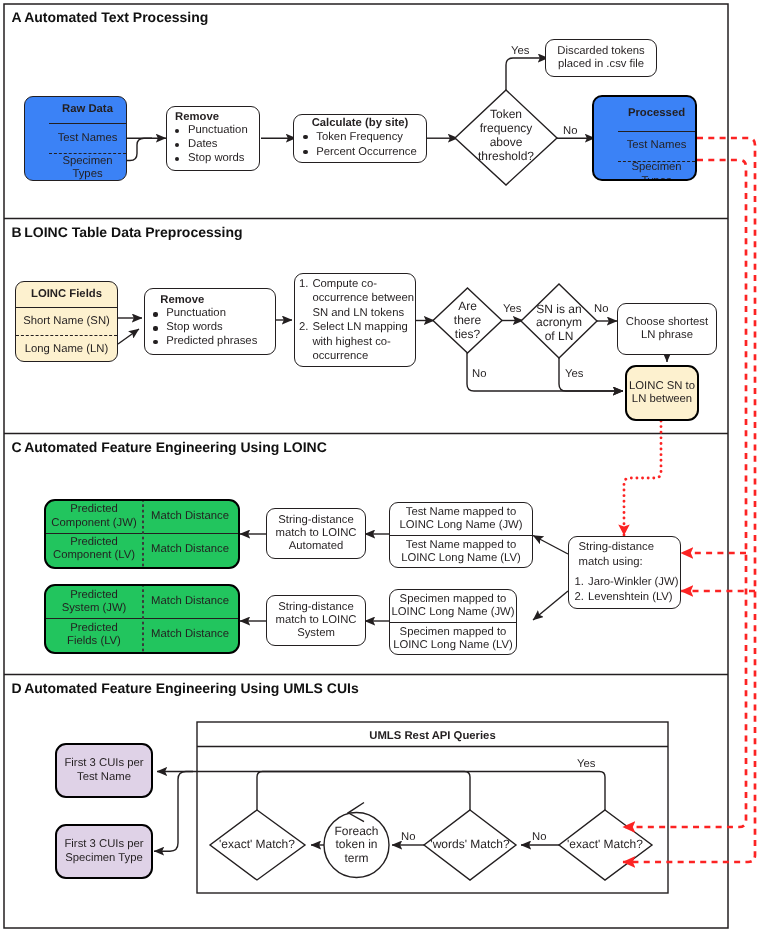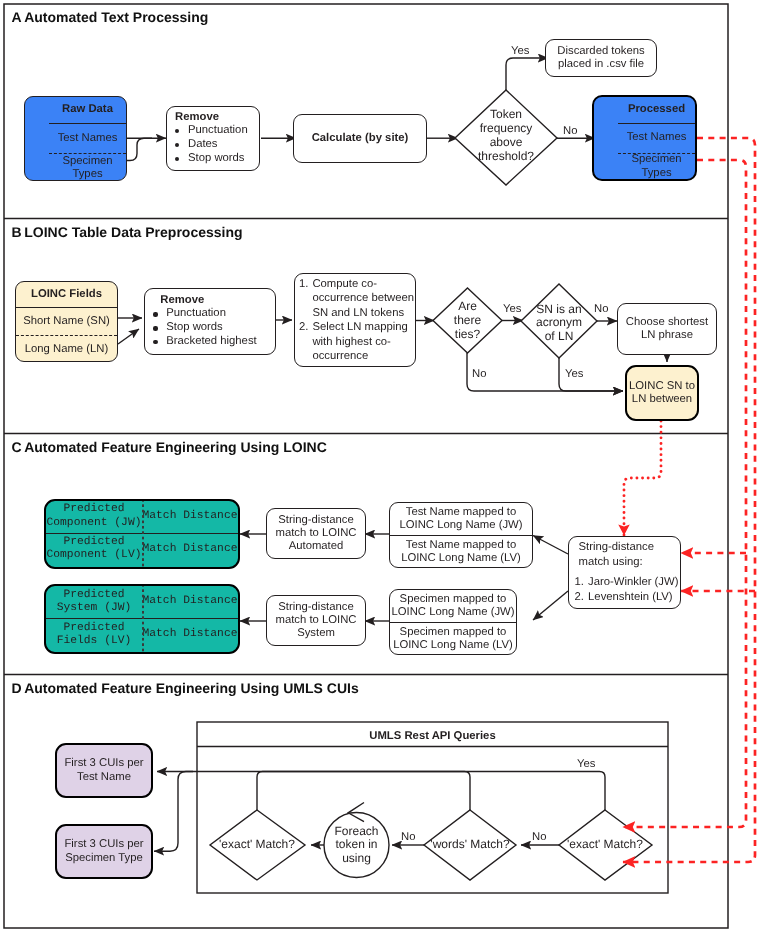--- a/index.html
+++ b/index.html
@@ -38,21 +38,21 @@
   .box3 .seg{flex:none;display:flex;align-items:center;justify-content:center;
              font-size:11.3px;line-height:13.2px;text-align:center;box-sizing:border-box;}
   .box3 .seg.hdr{font-weight:bold;}
   .box3 .seg.solidtop{border-top:1.3px solid #231f20;}
   .box3 .seg.dashtop{border-top:1.3px dashed #231f20;}
 
   
   .grid2{position:absolute;box-sizing:border-box;border:1.4px solid #231f20;border-radius:9px;
          overflow:hidden;display:flex;flex-direction:column;}
   .grid2.thick{border:2.8px solid #000;border-radius:11px;}
-  .grid2.purple{background:#14b8a6;font-family:Liberation Mono, monospace;}
+  .grid2.purple{background:#22c55e;}
   .grid2 .g-row{display:flex;flex:none;box-sizing:border-box;}
   .grid2 .g-row.solidtop{border-top:1.3px solid #231f20;}
   .grid2 .g-l{width:96px;box-sizing:border-box;display:flex;flex-direction:column;
               align-items:center;justify-content:center;text-align:center;
               font-size:11.3px;line-height:13.2px;}
   .grid2 .vdash{position:absolute;top:0;bottom:0;width:2.3px;z-index:2;
       background-image:linear-gradient(to bottom,#3a3a3a 54%,rgba(0,0,0,0) 0%);
       background-position:left;background-size:2.3px 5.4px;background-repeat:repeat-y;}
   .grid2 .g-r{flex:1;display:flex;align-items:center;justify-content:center;text-align:center;
               font-size:11.3px;line-height:13.2px;}
@@ -172,58 +172,62 @@
         <li>Punctuation</li>
         <li>Dates</li>
         <li>Stop words</li>
       </ul>
     </div>
   </div>
 
   <div class="nd rb" style="left:293px;top:114px;width:134px;height:49px">
     <div class="inner">
       <div class="ttl" style="text-align:center">Calculate (by site)</div>
+      <ul class="bul" style="line-height:15px">
+        <li>Token Frequency</li>
+        <li>Percent Occurrence</li>
+      </ul>
     </div>
   </div>
 
   <div class="dia" style="left:456px;top:107px;width:100px;height:56px;line-height:14px">
     <span>Token</span>
     <span>frequency</span>
     <span>above</span>
     <span>threshold?</span>
   </div>
   <div class="lbl" style="left:511px;top:45px">Yes</div>
   <div class="lbl" style="left:563px;top:125px">No</div>
 
   <div class="nd rb" style="left:545px;top:39px;width:112px;height:38px">
     <div class="inner" style="text-align:center">
       <div>Discarded tokens</div>
       <div>placed in .csv file</div>
     </div>
   </div>
 
   <div class="box3 blue thick" style="left:592px;top:94.5px;width:105px;height:86px">
-    <div class="seg hdr" style="height:26px">Processed</div>
+    <div class="seg hdr" style="height:34px">Processed</div>
     <div class="seg solidtop" style="height:30px">Test Names</div>
     <div class="seg dashtop" style="height:27px">Specimen Types</div>
   </div>
 
   <div class="box3 cream" style="left:15px;top:281px;width:103px;height:81px">
     <div class="seg hdr" style="height:25px">LOINC Fields</div>
     <div class="seg solidtop" style="height:28px">Short Name (SN)</div>
     <div class="seg dashtop" style="height:28px">Long Name (LN)</div>
   </div>
 
   <div class="nd rb" style="left:144px;top:288px;width:131.5px;height:67px">
     <div class="inner" style="margin-left:-1px;width:112px">
       <div class="ttl" style="text-align:left;margin-left:7px">Remove</div>
       <ul class="bul">
         <li>Punctuation</li>
         <li>Stop words</li>
-        <li>Bracketed highest</li>
+        <li>Predicted phrases</li>
       </ul>
     </div>
   </div>
 
   <div class="nd rb" style="left:294px;top:273px;width:122px;height:94px">
     <div class="inner" style="margin-left:3px">
       <ul class="num">
         <li>
           <span class="n">1.</span>
           <div>Compute co-</div>
@@ -367,20 +371,20 @@
     </div>
   </div>
 
   <div class="dia" style="left:212px;top:838px;width:90px;height:14px">'exact' Match?</div>
   <div class="dia" style="left:425px;top:838px;width:90px;height:14px">'words' Match?</div>
   <div class="dia" style="left:560px;top:838px;width:90px;height:14px">'exact' Match?</div>
 
   <div class="dia" style="left:331px;top:825px;width:51px;height:40px">
     <span>Foreach</span>
     <span>token in</span>
-    <span>using</span>
+    <span>term</span>
   </div>
 
   <div class="lbl" style="left:401px;top:831px">No</div>
   <div class="lbl" style="left:532px;top:831px">No</div>
   <div class="lbl" style="left:577px;top:757.5px">Yes</div>
 
 </div>
 
 </body></html>

